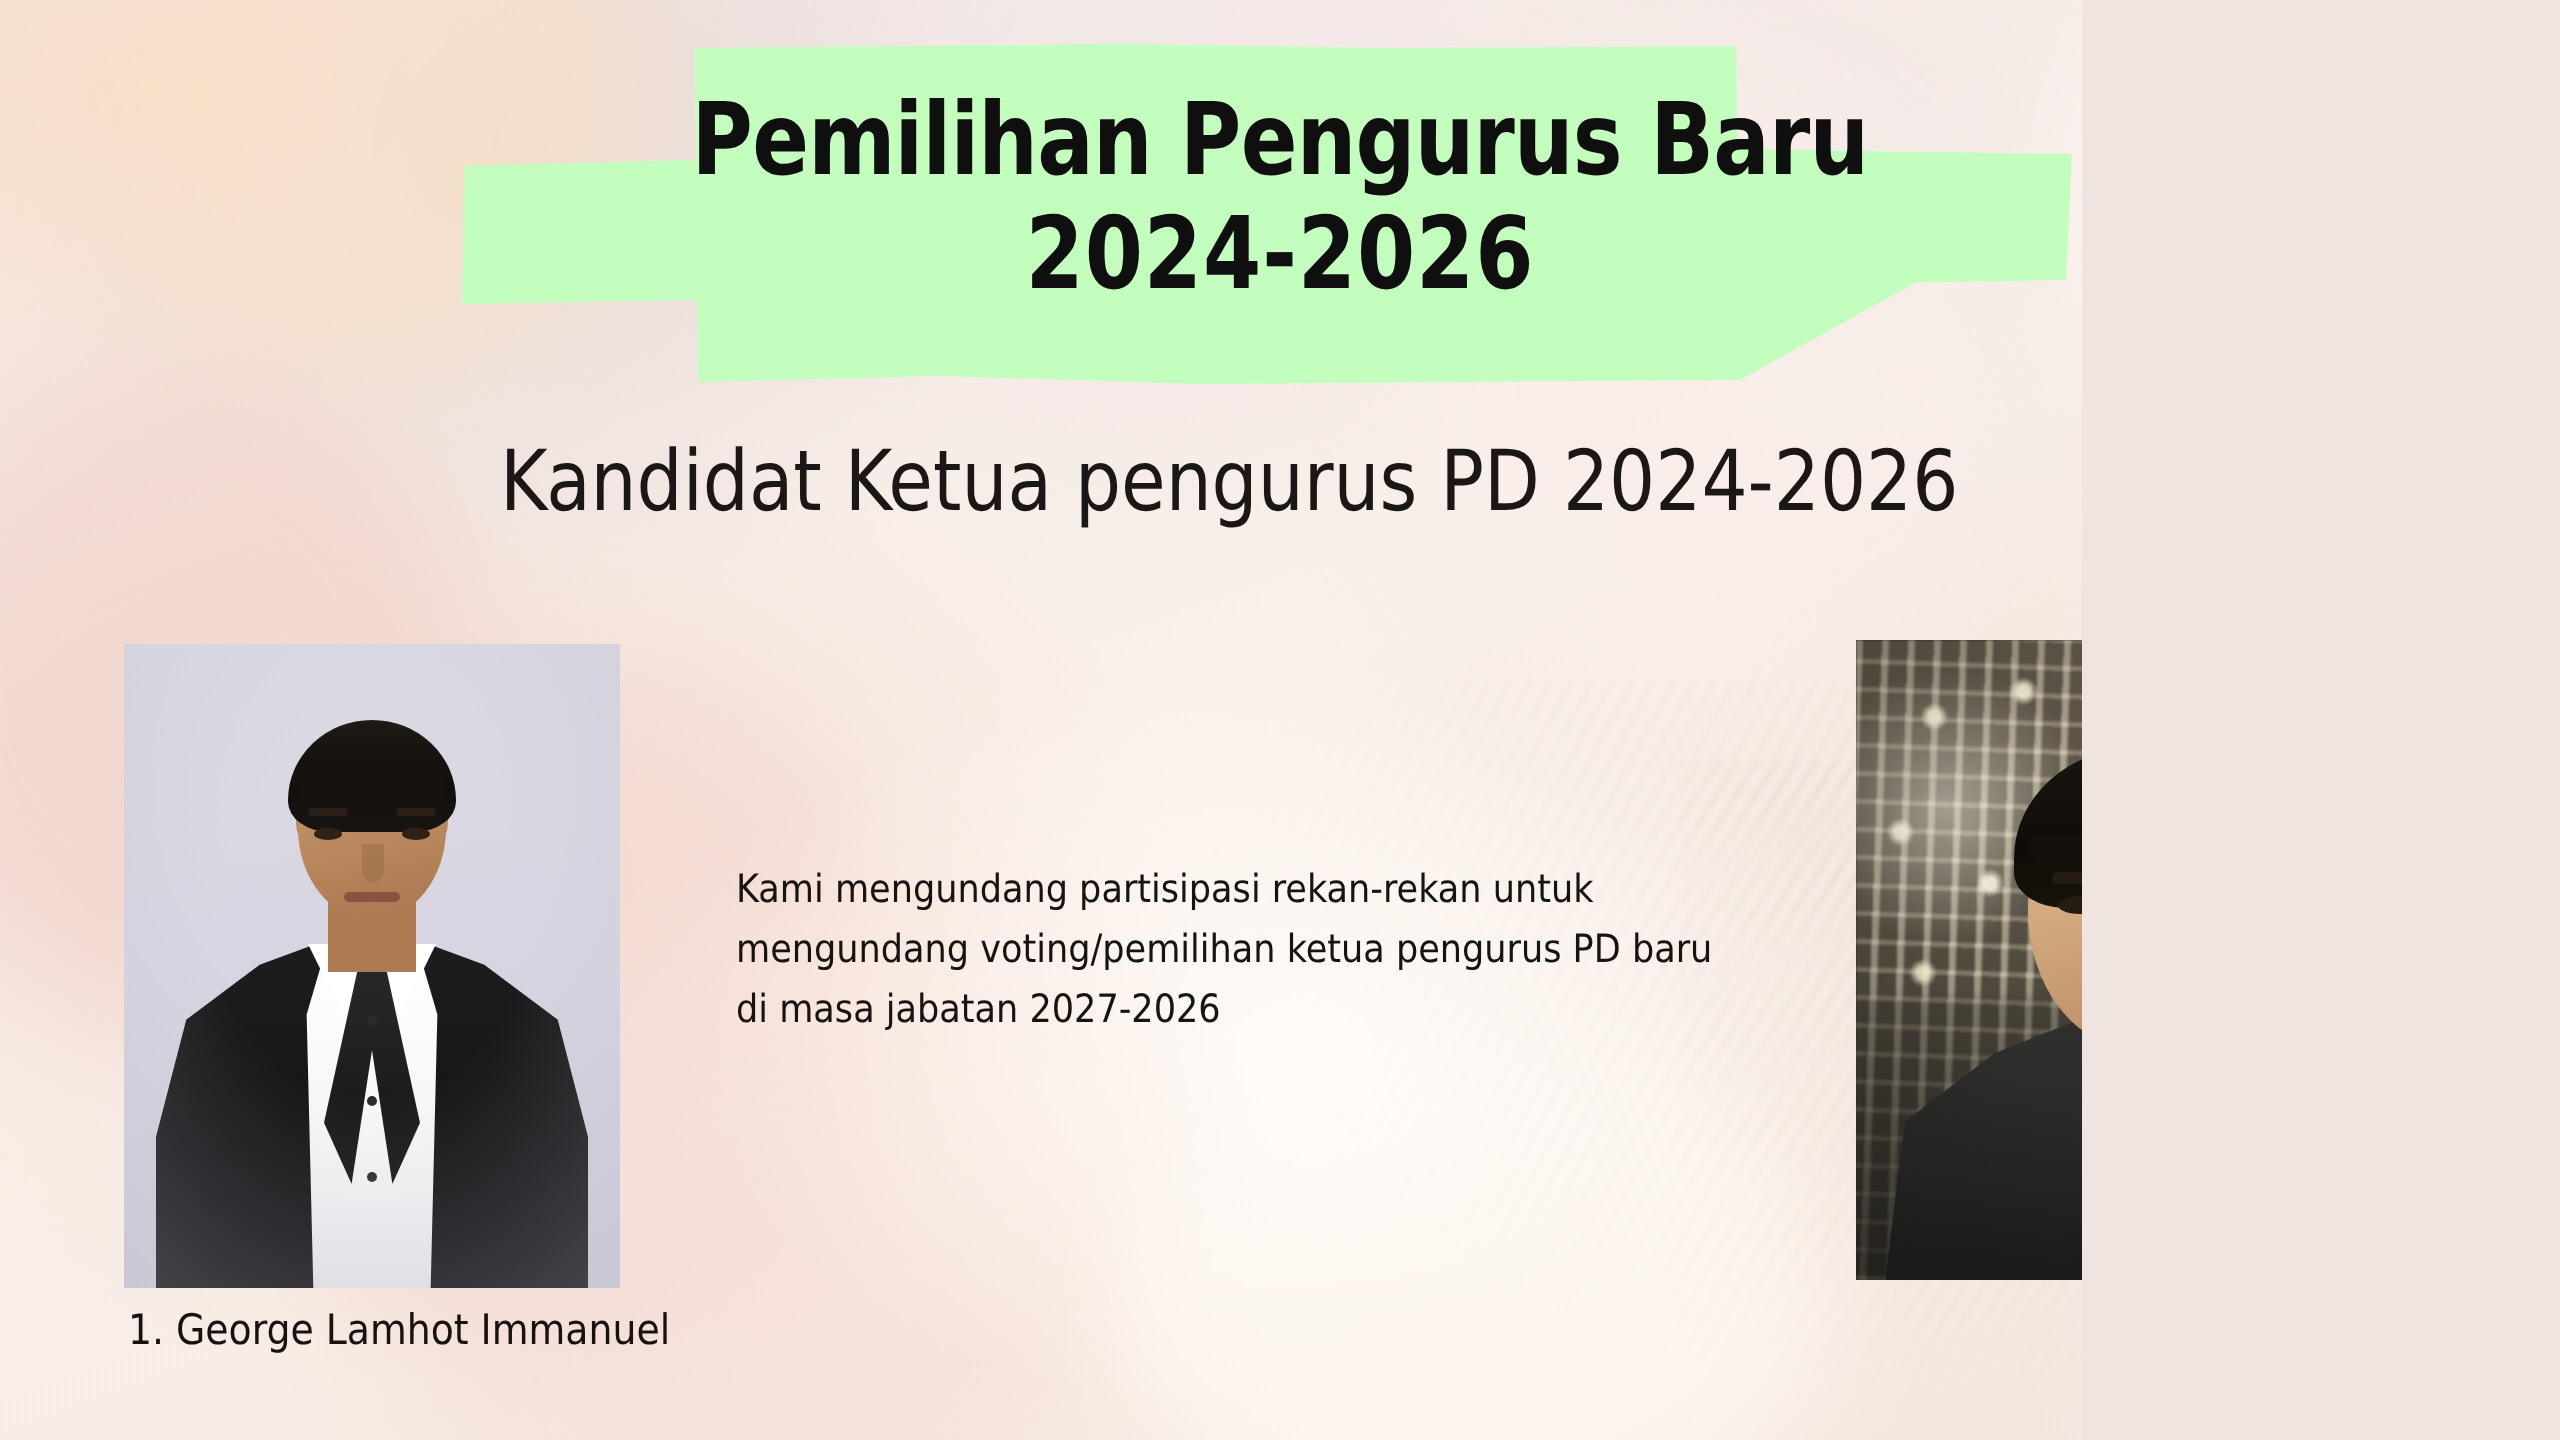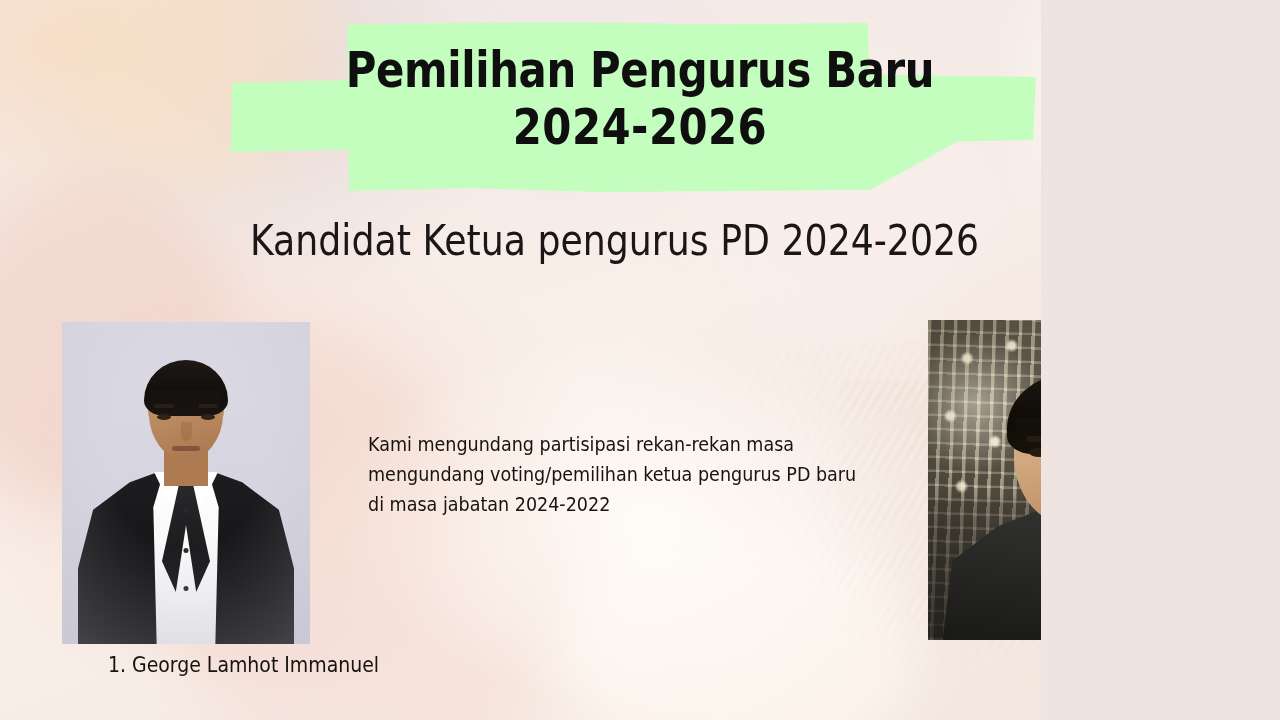--- a/index.html
+++ b/index.html
@@ -279,21 +279,20 @@
 
   
   .caption {
     position:absolute;
     font-family:"DejaVu Sans Condensed","Liberation Sans Narrow","Liberation Sans", sans-serif;
     font-weight:400;
     font-size:21px;
     line-height:26px;
     color:#18120e;
     white-space:nowrap;
-    margin-left:44px;
   }
   .caption-left  { left:64px;  top:652px; }
   .caption-right { left:940px; top:646px; }
 </style>
 </head>
 <body>
 
 <div class="slide">
 
   <div class="bg">
@@ -323,23 +322,23 @@
   </svg>
 
   <div class="title-block">
     <span class="title-line title-line1">Pemilihan Pengurus Baru</span>
     <span class="title-line title-line2">2024-2026</span>
   </div>
 
   <div class="subtitle">Kandidat Ketua pengurus PD 2024-2026</div>
 
   <div class="body-text">
-    <span class="body-line">Kami mengundang partisipasi rekan-rekan masa</span>
+    <span class="body-line">Kami mengundang partisipasi rekan-rekan untuk</span>
     <span class="body-line">mengundang voting/pemilihan ketua pengurus PD baru</span>
-    <span class="body-line">di masa jabatan 2024-2022</span>
+    <span class="body-line">di masa jabatan 2027-2026</span>
   </div>
 
   <div class="photo photo-left">
     <div class="p-suit"></div>
     <div class="p-shirt"></div>
     <div class="p-collar-l"></div>
     <div class="p-collar-r"></div>
     <div class="p-lapel-l"></div>
     <div class="p-lapel-r"></div>
     <div class="p-btn b1"></div>

